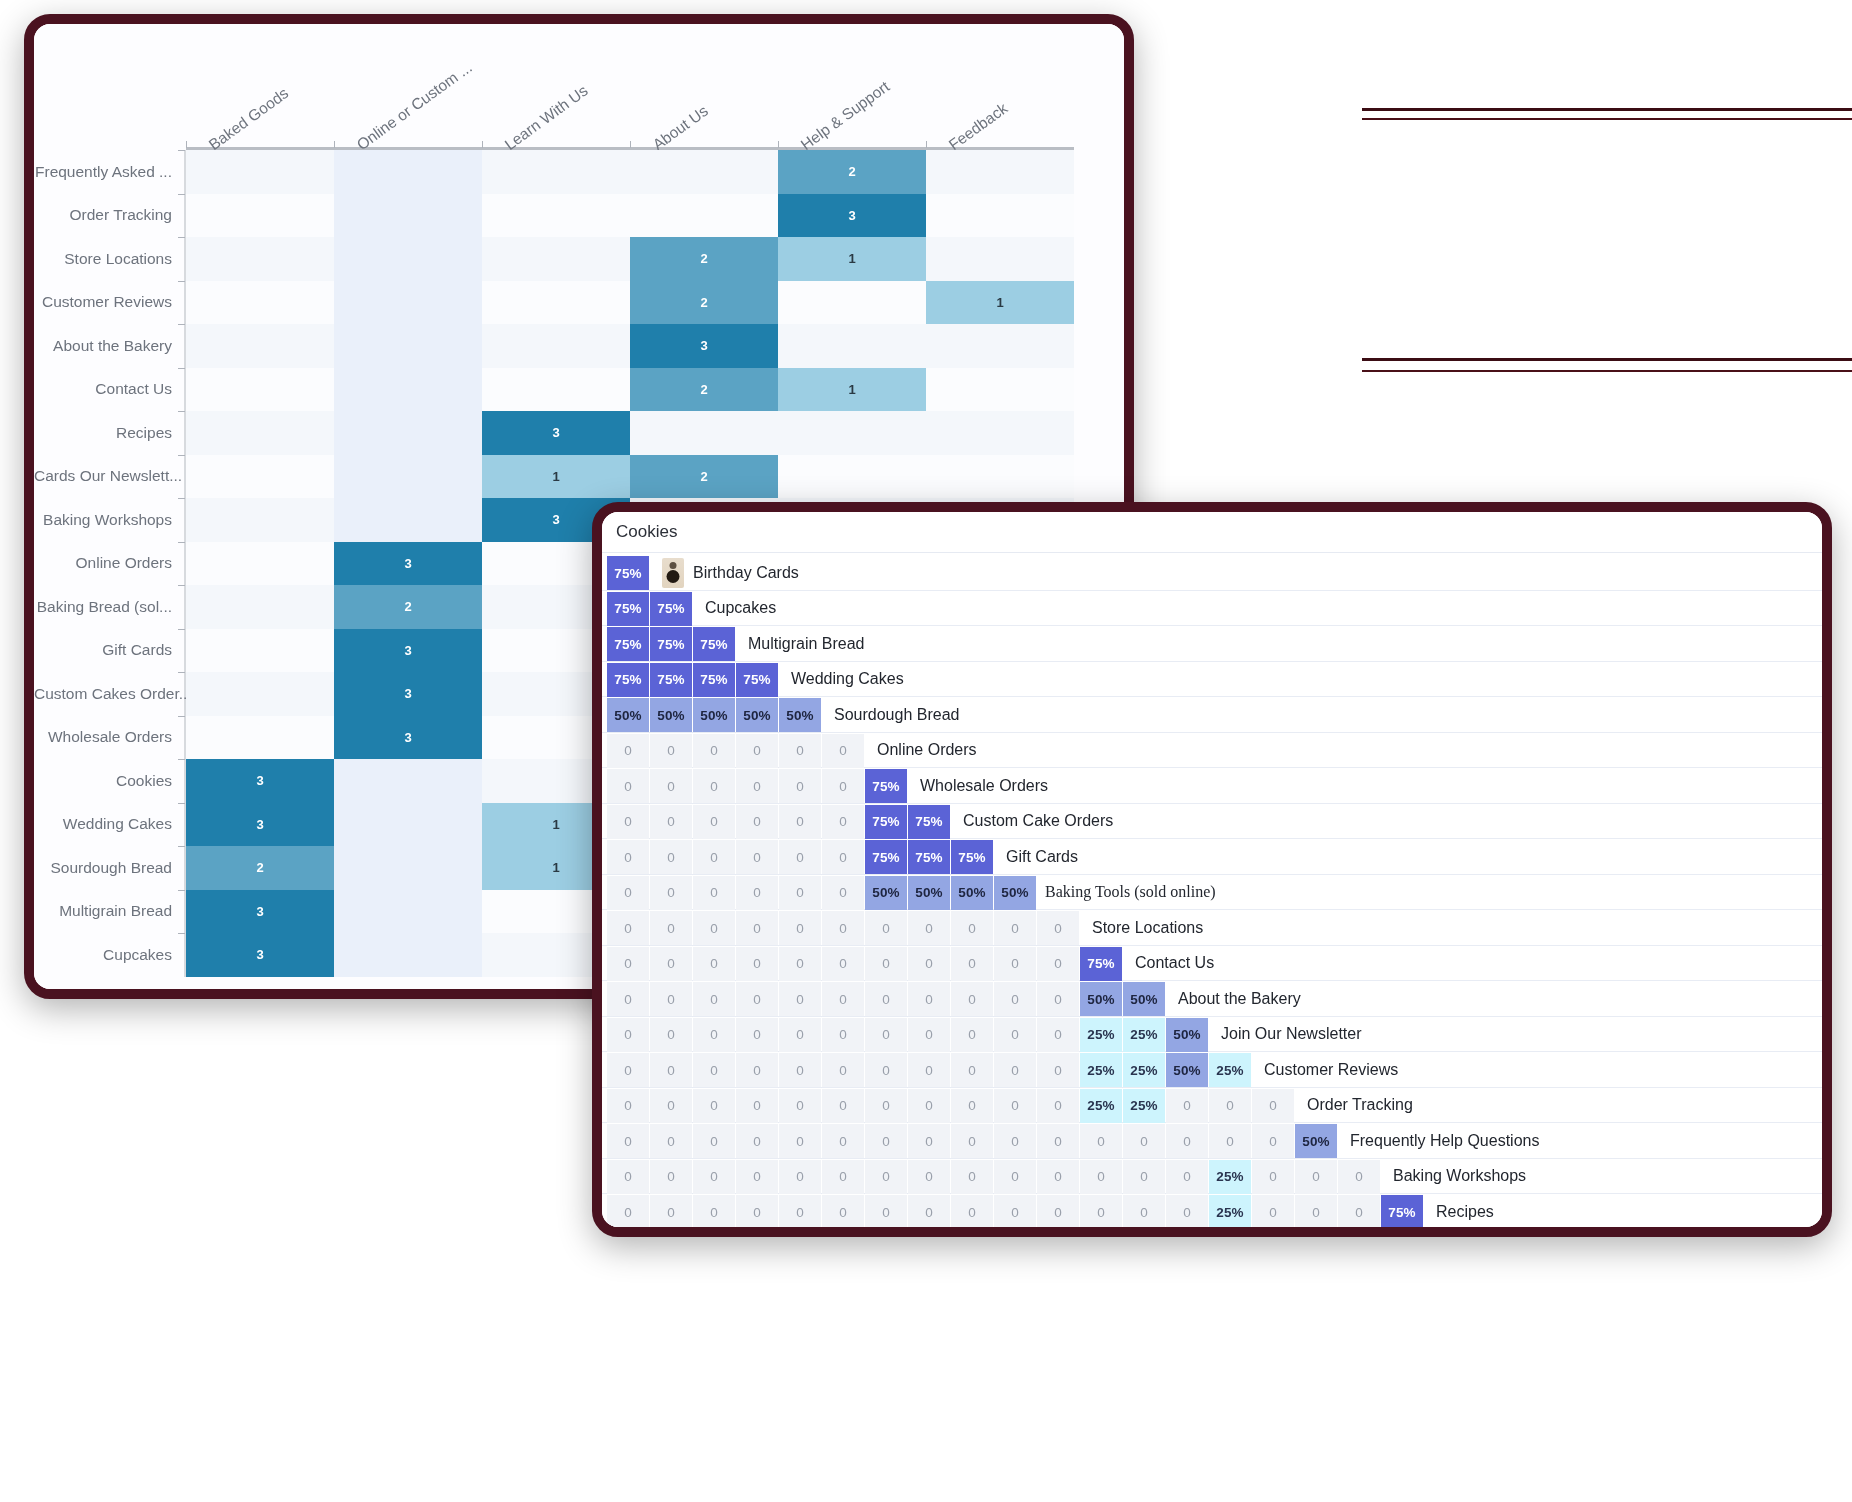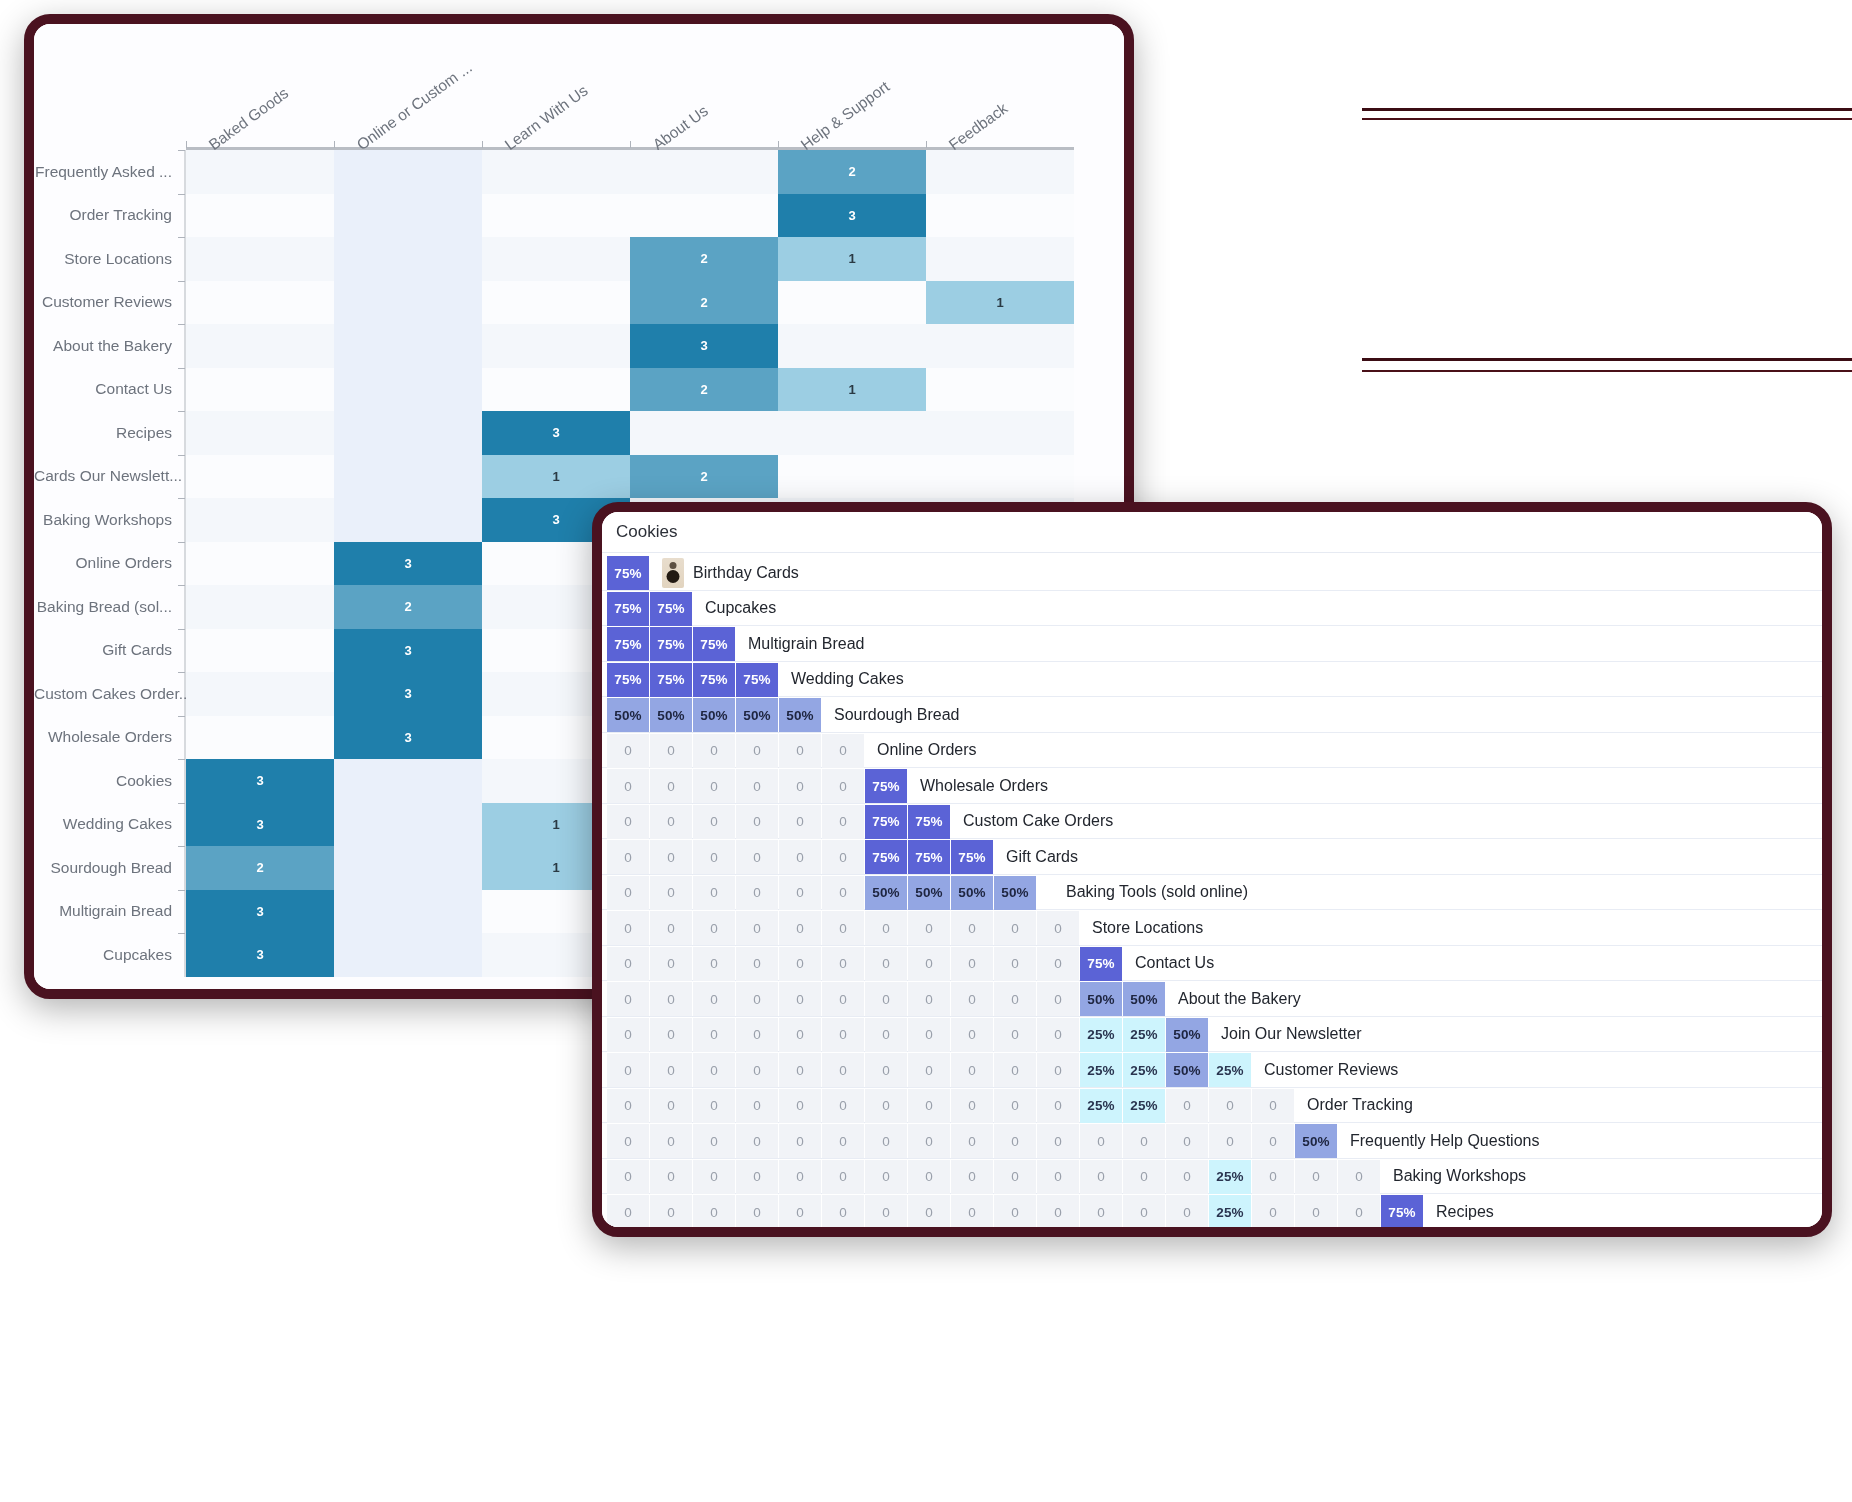--- a/index.html
+++ b/index.html
@@ -392,21 +392,21 @@
             <div class="tm-cell" style="left: 5px; width: 42px; background: rgb(241, 243, 247); color: rgb(154, 160, 171); font-weight: normal;">0</div>
             <div class="tm-cell" style="left: 48px; width: 42px; background: rgb(241, 243, 247); color: rgb(154, 160, 171); font-weight: normal;">0</div>
             <div class="tm-cell" style="left: 91px; width: 42px; background: rgb(241, 243, 247); color: rgb(154, 160, 171); font-weight: normal;">0</div>
             <div class="tm-cell" style="left: 134px; width: 42px; background: rgb(241, 243, 247); color: rgb(154, 160, 171); font-weight: normal;">0</div>
             <div class="tm-cell" style="left: 177px; width: 42px; background: rgb(241, 243, 247); color: rgb(154, 160, 171); font-weight: normal;">0</div>
             <div class="tm-cell" style="left: 220px; width: 42px; background: rgb(241, 243, 247); color: rgb(154, 160, 171); font-weight: normal;">0</div>
             <div class="tm-cell" style="left: 263px; width: 42px; background: rgb(147, 166, 227); color: rgb(30, 37, 64);">50%</div>
             <div class="tm-cell" style="left: 306px; width: 42px; background: rgb(147, 166, 227); color: rgb(30, 37, 64);">50%</div>
             <div class="tm-cell" style="left: 349px; width: 42px; background: rgb(147, 166, 227); color: rgb(30, 37, 64);">50%</div>
             <div class="tm-cell" style="left: 392px; width: 42px; background: rgb(147, 166, 227); color: rgb(30, 37, 64);">50%</div>
-            <div class="tm-label" style="left: 455px;">
+            <div class="tm-label" style="left: 434px; font-family: Liberation Serif, serif;">
               <span>Baking Tools (sold online)</span>
             </div>
           </div>
           <div class="tm-row" style="top: 398px;">
             <div class="rowrule"></div>
             <div class="tm-cell" style="left: 5px; width: 42px; background: rgb(241, 243, 247); color: rgb(154, 160, 171); font-weight: normal;">0</div>
             <div class="tm-cell" style="left: 48px; width: 42px; background: rgb(241, 243, 247); color: rgb(154, 160, 171); font-weight: normal;">0</div>
             <div class="tm-cell" style="left: 91px; width: 42px; background: rgb(241, 243, 247); color: rgb(154, 160, 171); font-weight: normal;">0</div>
             <div class="tm-cell" style="left: 134px; width: 42px; background: rgb(241, 243, 247); color: rgb(154, 160, 171); font-weight: normal;">0</div>
             <div class="tm-cell" style="left: 177px; width: 42px; background: rgb(241, 243, 247); color: rgb(154, 160, 171); font-weight: normal;">0</div>

